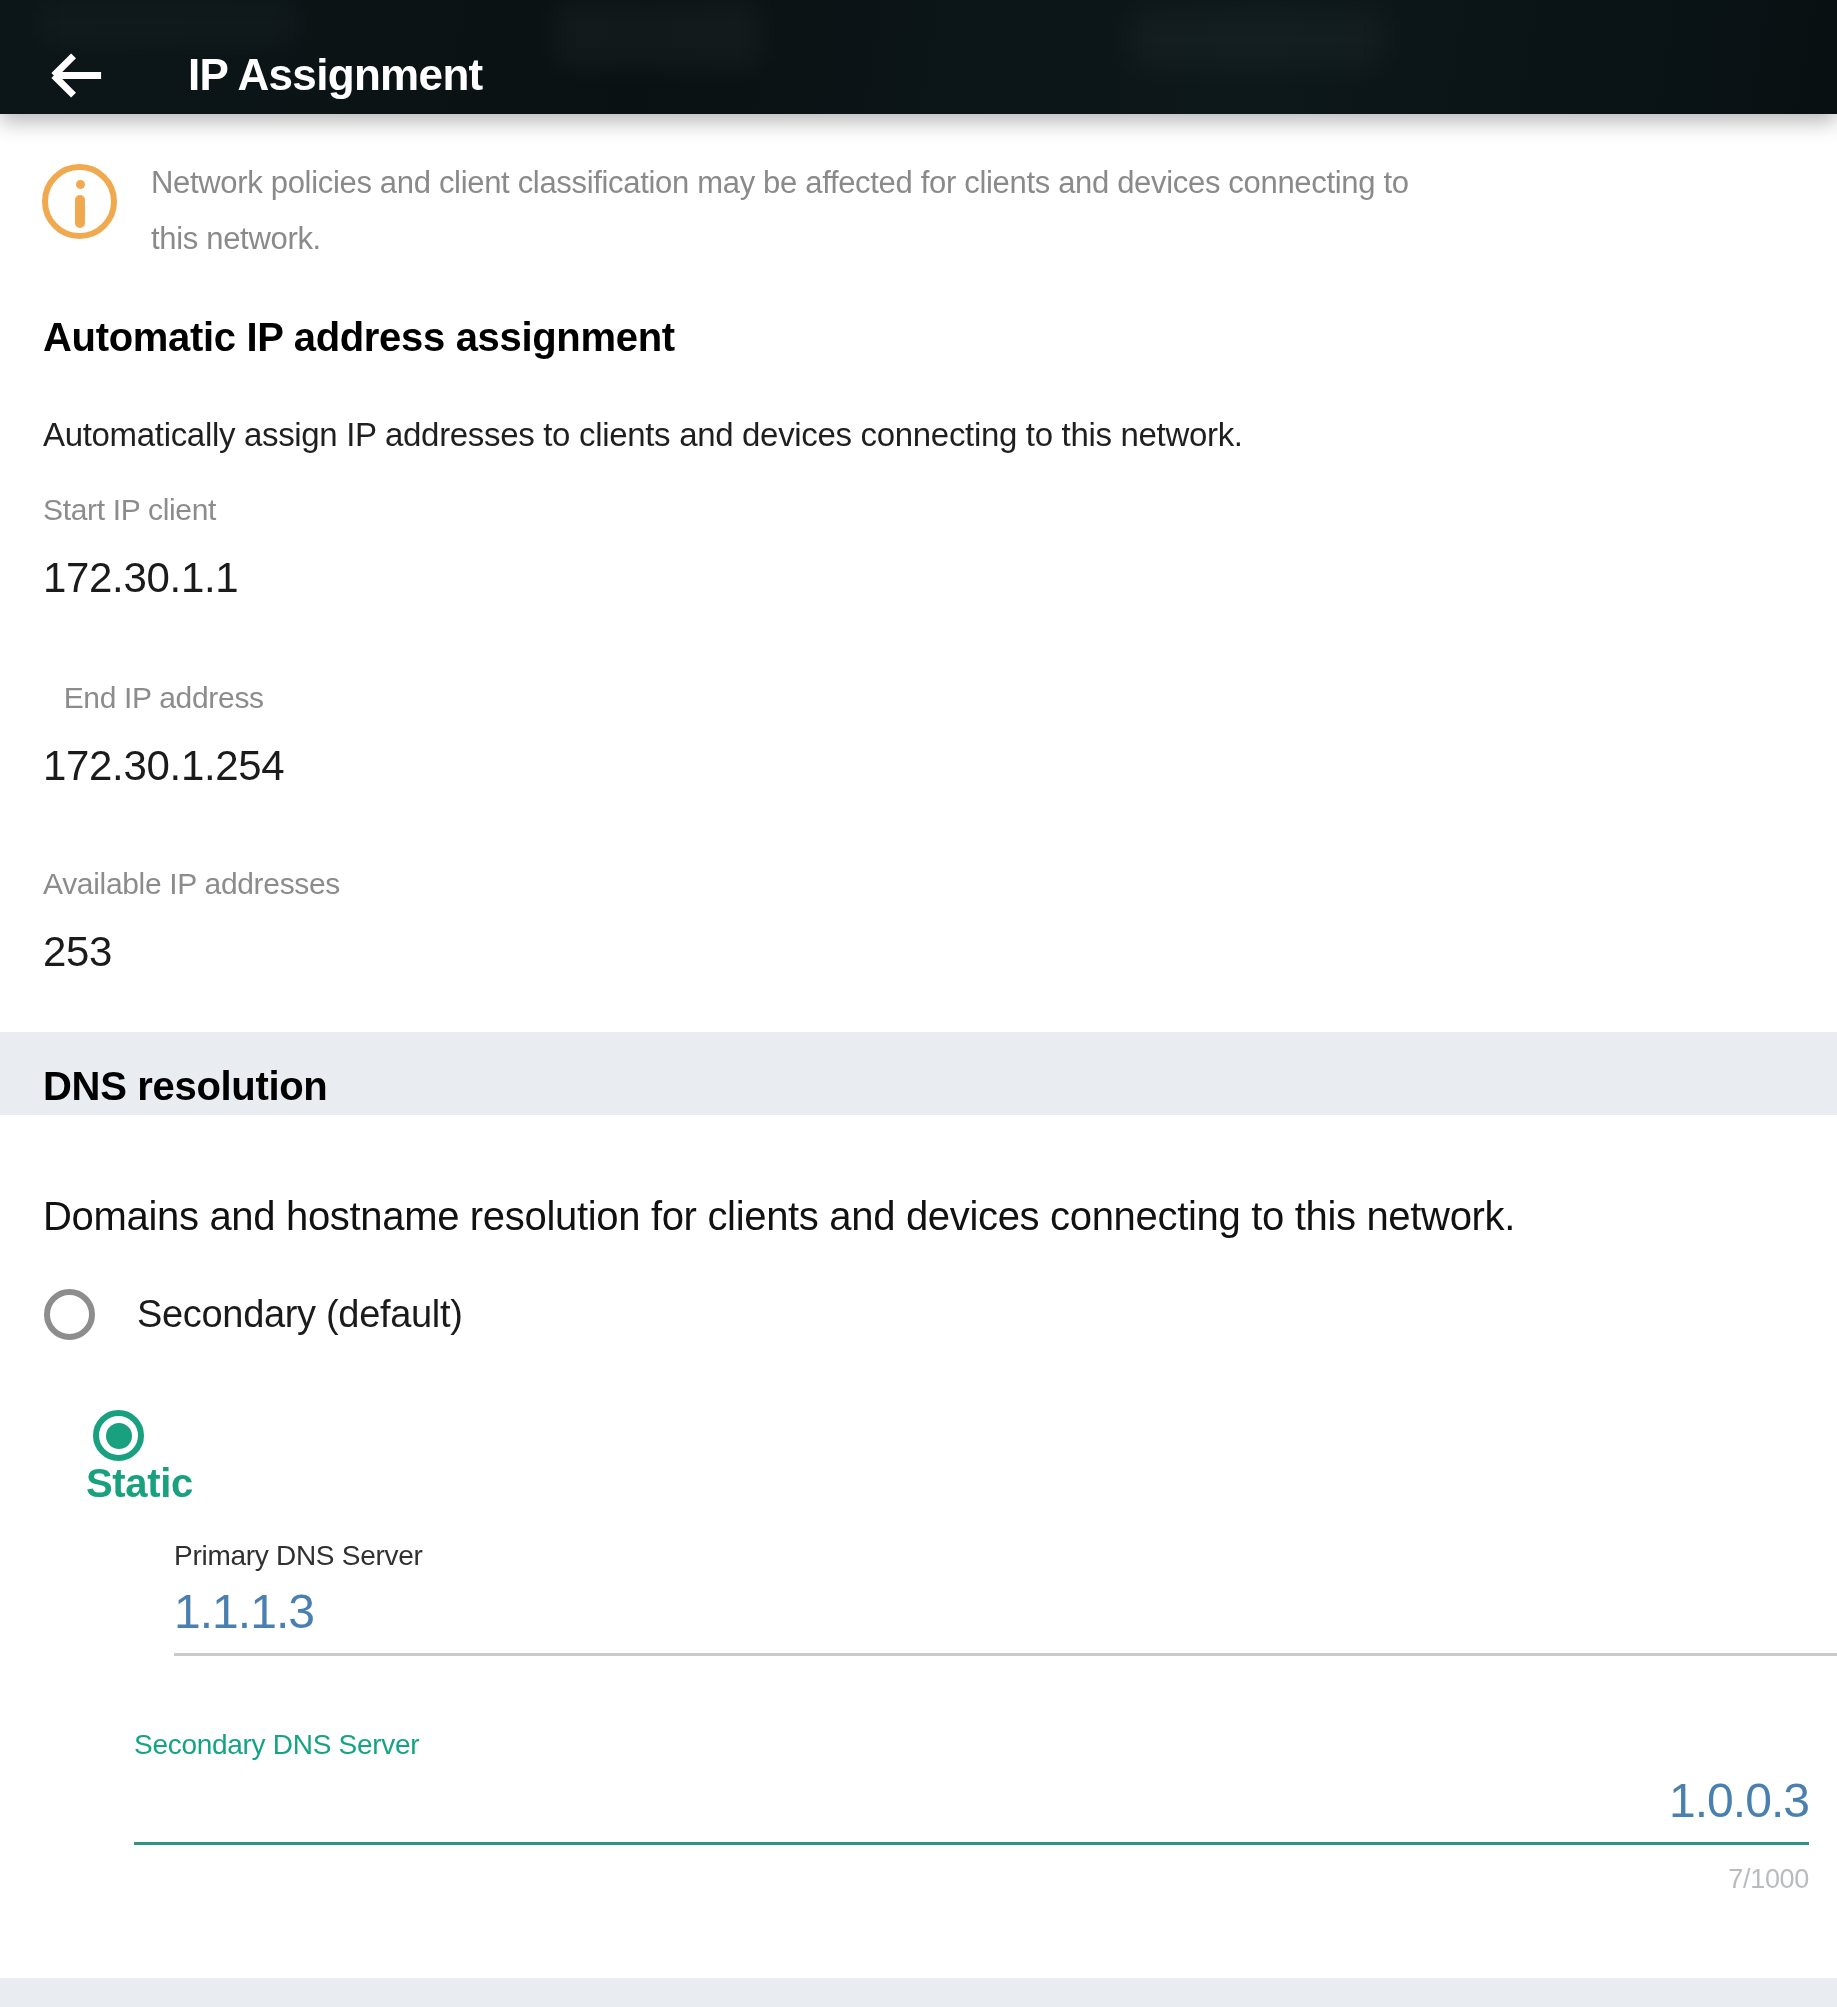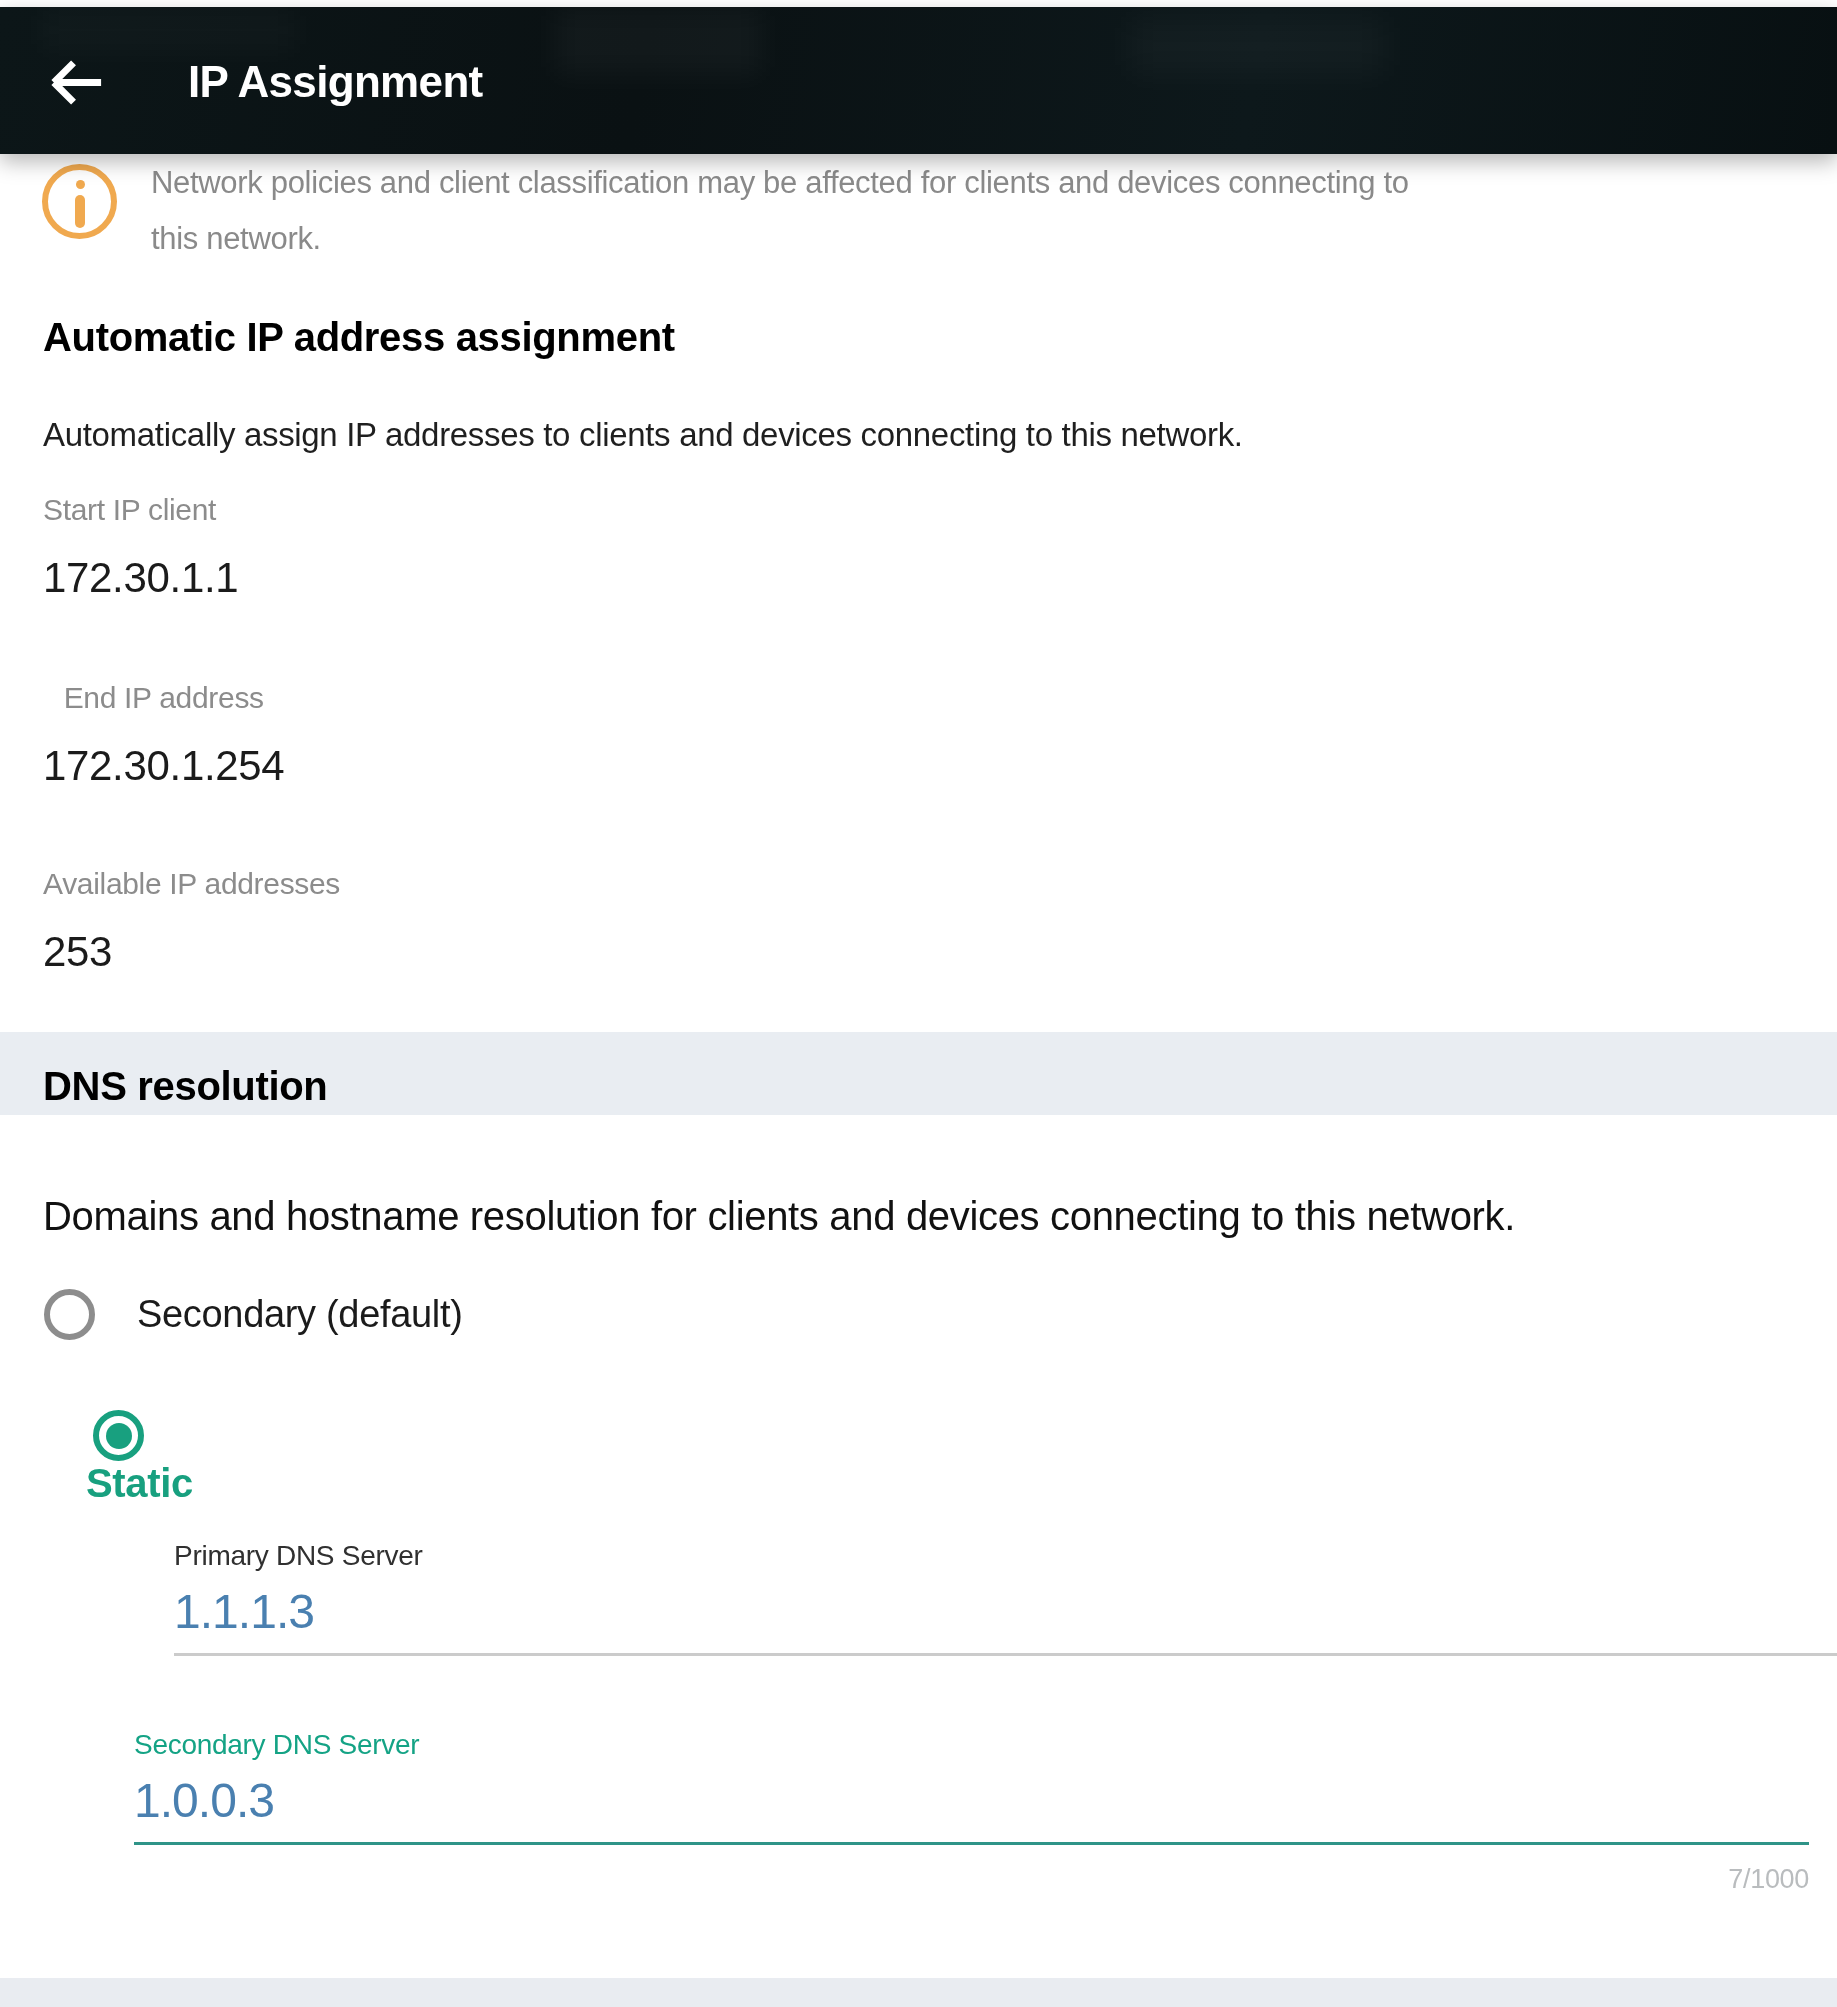--- a/index.html
+++ b/index.html
@@ -2,21 +2,21 @@
 <html><head>
 <meta charset="utf-8">
 <style>
   html,body{margin:0;padding:0;background:#ffffff;}
   body{width:1837px;height:2008px;overflow:hidden;position:relative;
        font-family:"Liberation Sans",sans-serif;letter-spacing:-0.02em;
        -webkit-font-smoothing:antialiased;}
   .screen{position:absolute;inset:0;background:#ffffff;}
 
   
-  .appbar{position:absolute;left:0;top:7px;width:1837px;height:147px;
+  .appbar{position:absolute;left:0;top:0;width:1837px;height:114px;
           background:linear-gradient(100deg,#0c1618 0%,#0a1113 35%,#0d181b 68%,#081012 100%);
           box-shadow:0 8px 20px rgba(0,0,0,0.28);z-index:5;}
   .appbar .tex1{position:absolute;left:554px;top:0;width:208px;height:69px;
                 background:rgba(255,255,255,0.035);filter:blur(14px);}
   .appbar .tex2{position:absolute;left:1129px;top:10px;width:257px;height:59px;
                 background:rgba(255,255,255,0.03);filter:blur(16px);}
   .appbar .tex3{position:absolute;left:40px;top:0;width:257px;height:46px;
                 background:rgba(255,255,255,0.025);filter:blur(14px);}
   .back-btn{position:absolute;left:44px;top:44px;width:63px;height:63px;cursor:pointer;}
   .appbar-title{position:absolute;left:188px;top:50px;color:#ffffff;
@@ -62,21 +62,21 @@
   .dns-input-group{position:absolute;left:134px;width:1675px;}
   .g-primary{top:1540px;margin-left:40px;}
   .g-secondary{top:1729px;}
   .dns-lbl{font-size:28px;letter-spacing:-0.01em;}
   .g-primary .dns-lbl{color:#303030;}
   .g-secondary .dns-lbl{color:#14a385;}
   .dns-input{display:block;width:100%;box-sizing:border-box;background:transparent;outline:none;
              font-family:"Liberation Sans",sans-serif;letter-spacing:-0.02em;
              font-size:48px;color:#4a80b0;padding:12px 0 14px 0;border:none;}
   .g-primary .dns-input{border-bottom:3px solid #cbcbcb;}
-  .g-secondary .dns-input{border-bottom:3px solid #2f9488;}
+  .g-secondary .dns-input{border-bottom:3px solid #2f9488;text-align:right;}
   .char-counter{position:absolute;right:0;top:135px;color:#b9bcbe;font-size:27px;}
 
   
   .bottom-strip{position:absolute;left:0;bottom:0;width:1837px;height:30px;background:#e9ecf1;}
 </style>
 </head>
 <body>
 
 <div class="screen">
 

